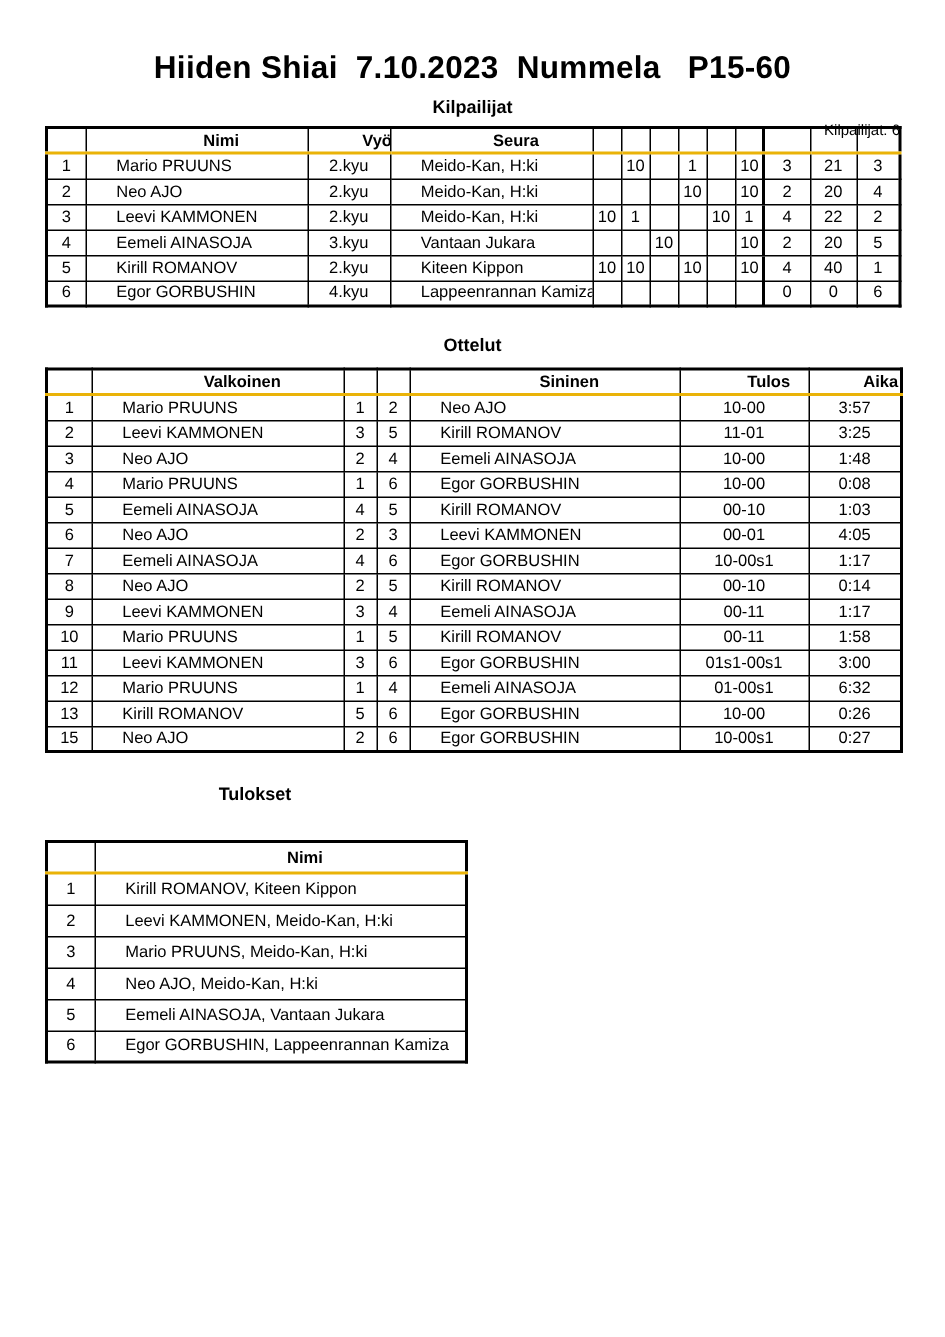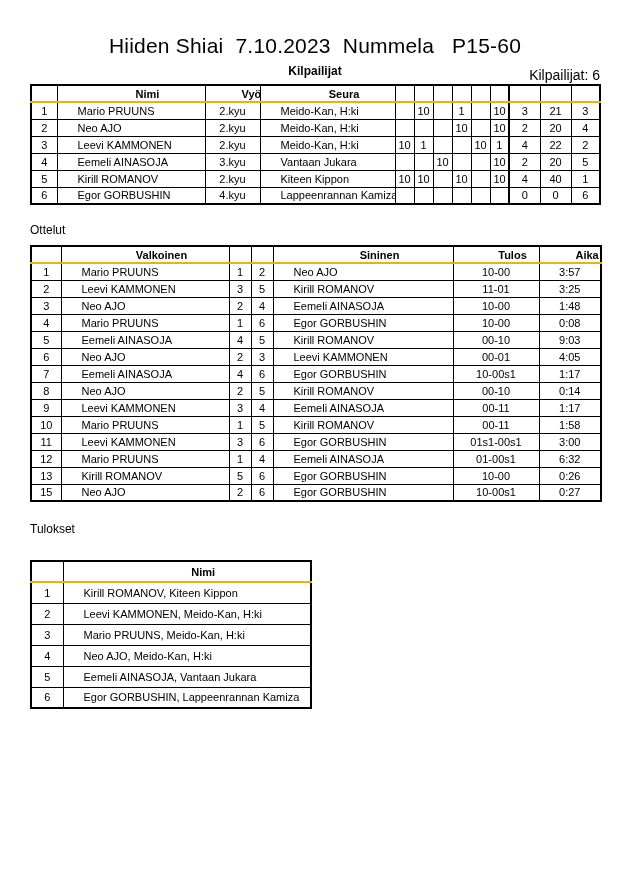--- a/index.html
+++ b/index.html
@@ -8,37 +8,37 @@
     width: 630px;
     min-height: 891px;
     background: #ffffff;
     color: #000000;
     font-family: "Liberation Sans", "DejaVu Sans", sans-serif;
   }
   .page { padding: 26px 30px 20px; }
 
   .title {
     text-align: center;
-    font-weight: normal;
+    font-weight: bold;
     font-size: 21px;
     margin: 8px 0 6px;
     white-space: pre;
     letter-spacing: 0.2px;
   }
 
   .subhead-row { position: relative; height: 16px; margin-bottom: 4px; }
   .subhead {
     text-align: center;
     font-weight: bold;
     font-size: 12px;
   }
   .count {
     position: absolute;
-    right: 0; top: 3px;
-    font-size: 14px;
+    right: 0; top: 18px;
+    font-size: 10px;
     text-align: right;
   }
 
   table.tbl {
     border-collapse: collapse;
     table-layout: fixed;
     border: 2px solid #000;
   }
   .tbl th, .tbl td {
     border: 1px solid #000;
@@ -59,23 +59,23 @@
   .competitors { width: 570px; }
   .competitors th, .competitors td { height: 17px; }
 
   .matches { width: 570px; }
   .matches th, .matches td { height: 17px; }
 
   .results { width: 280px; }
   .results th, .results td { height: 21px; }
 
   .section-heading {
-    font-weight: normal;
+    font-weight: bold;
     font-size: 12px;
-    text-align: left;
+    text-align: center;
     margin: 18px 0 8px;
   }
   .results-heading { width: 280px; margin: 20px 0 24px; }
 </style>
 </head>
 <body>
 
 <div class="page">
 
   <h1 class="title">Hiiden Shiai  7.10.2023  Nummela   P15-60</h1>
@@ -272,21 +272,21 @@
           <td>10-00</td>
           <td>0:08</td>
         </tr>
         <tr>
           <td>5</td>
           <td class="left">Eemeli AINASOJA</td>
           <td>4</td>
           <td>5</td>
           <td class="left">Kirill ROMANOV</td>
           <td>00-10</td>
-          <td>9:03</td>
+          <td>1:03</td>
         </tr>
         <tr>
           <td>6</td>
           <td class="left">Neo AJO</td>
           <td>2</td>
           <td>3</td>
           <td class="left">Leevi KAMMONEN</td>
           <td>00-01</td>
           <td>4:05</td>
         </tr>

